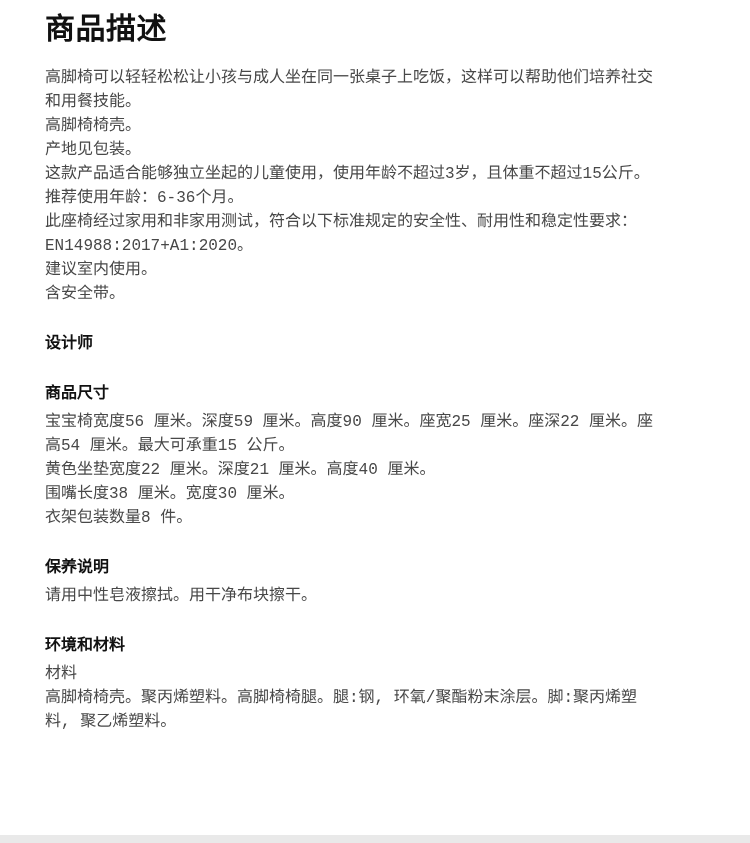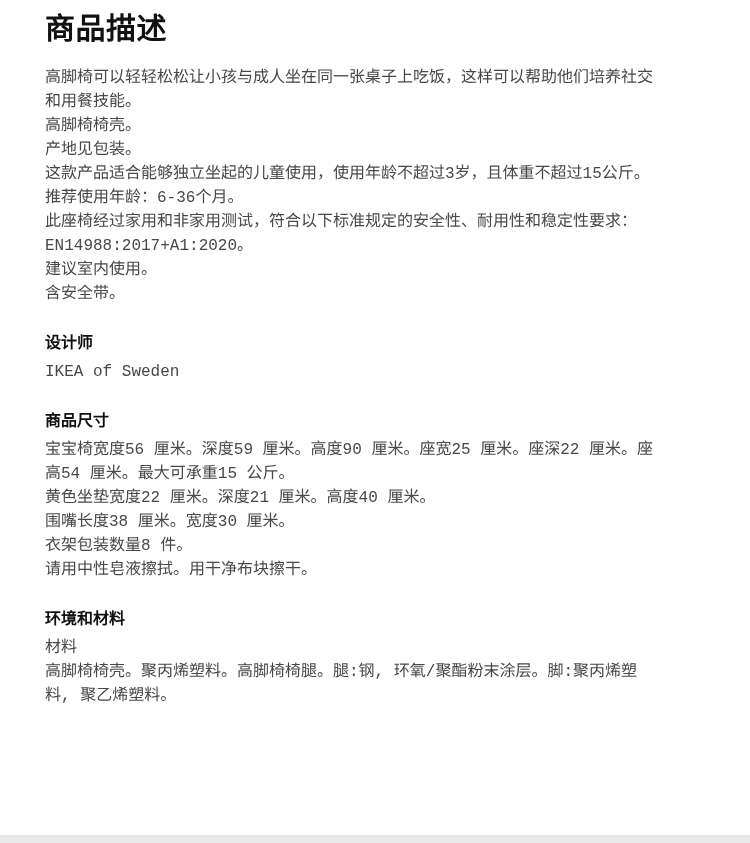--- a/index.html
+++ b/index.html
@@ -62,32 +62,32 @@
     <p class="body-line">产地见包装。</p>
     <p class="body-line">这款产品适合能够独立坐起的儿童使用，使用年龄不超过3岁，且体重不超过15公斤。</p>
     <p class="body-line">推荐使用年龄：6-36个月。</p>
     <p class="body-line">此座椅经过家用和非家用测试，符合以下标准规定的安全性、耐用性和稳定性要求：EN14988:2017+A1:2020。</p>
     <p class="body-line">建议室内使用。</p>
     <p class="body-line">含安全带。</p>
   </section>
 
   <section>
     <h2 class="section-heading">设计师</h2>
-    <p class="body-line">IKEA of Sweden</p>
   </section>
 
   <section>
     <h2 class="section-heading">商品尺寸</h2>
     <p class="body-line">宝宝椅宽度56 厘米。深度59 厘米。高度90 厘米。座宽25 厘米。座深22 厘米。座高54 厘米。最大可承重15 公斤。</p>
     <p class="body-line">黄色坐垫宽度22 厘米。深度21 厘米。高度40 厘米。</p>
     <p class="body-line">围嘴长度38 厘米。宽度30 厘米。</p>
     <p class="body-line">衣架包装数量8 件。</p>
   </section>
 
   <section>
+    <h2 class="section-heading">保养说明</h2>
     <p class="body-line">请用中性皂液擦拭。用干净布块擦干。</p>
   </section>
 
   <section>
     <h2 class="section-heading">环境和材料</h2>
     <p class="body-line">材料</p>
     <p class="body-line">高脚椅椅壳。聚丙烯塑料。高脚椅椅腿。腿:钢, 环氧/聚酯粉末涂层。脚:聚丙烯塑料, 聚乙烯塑料。</p>
   </section>
 
 </div>

